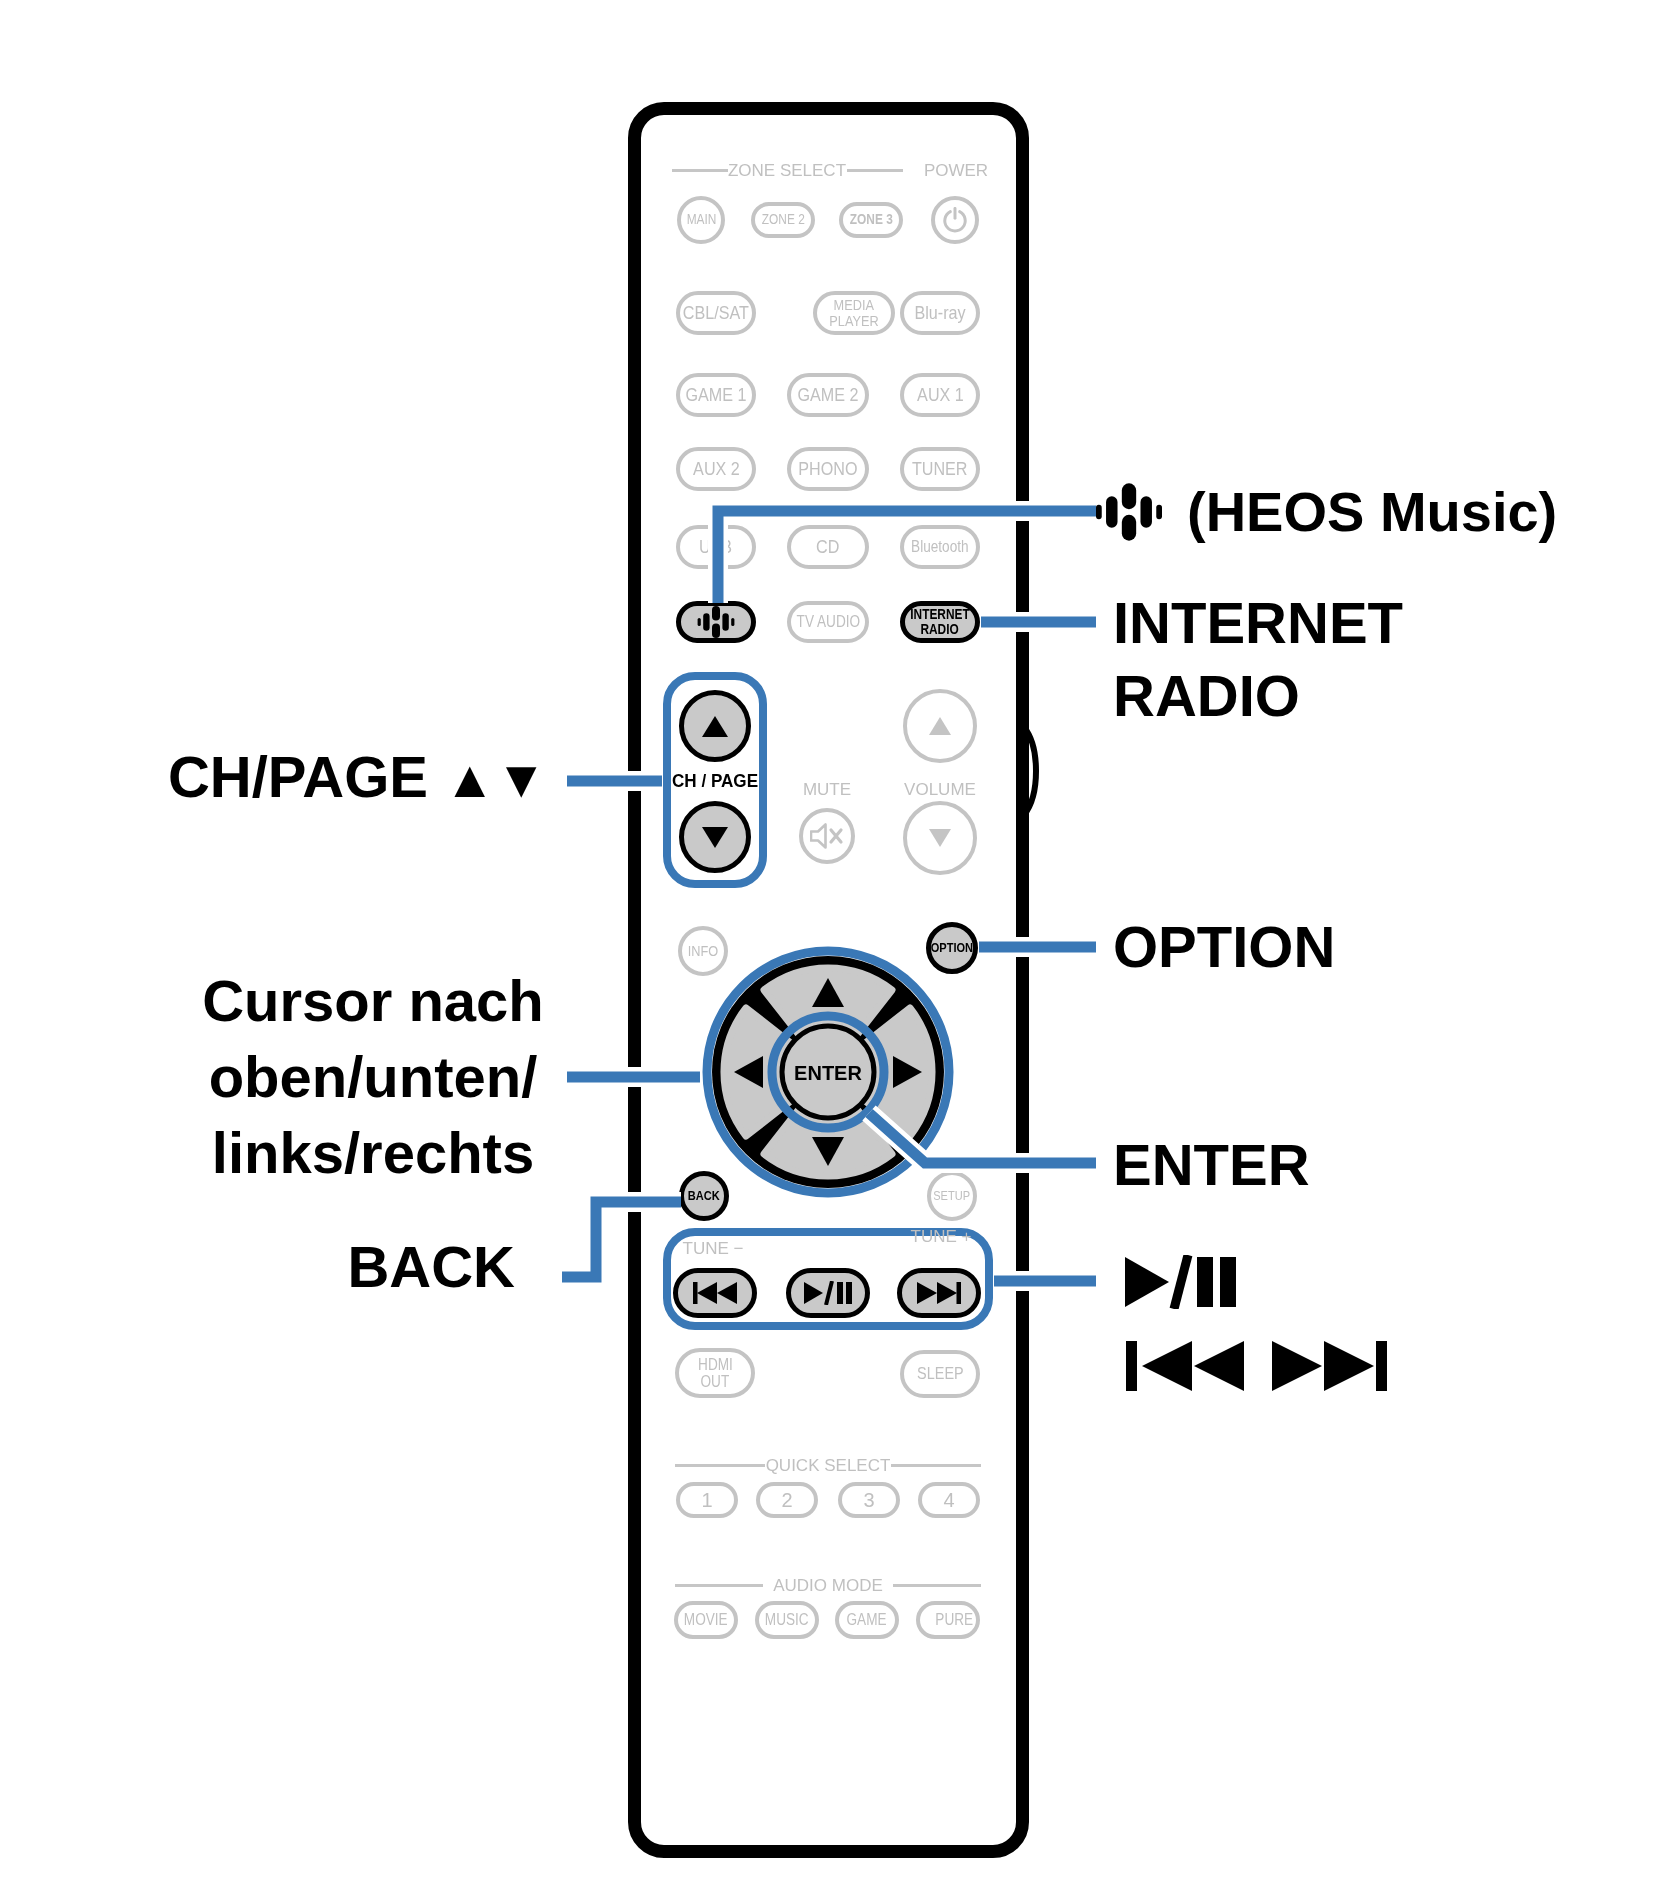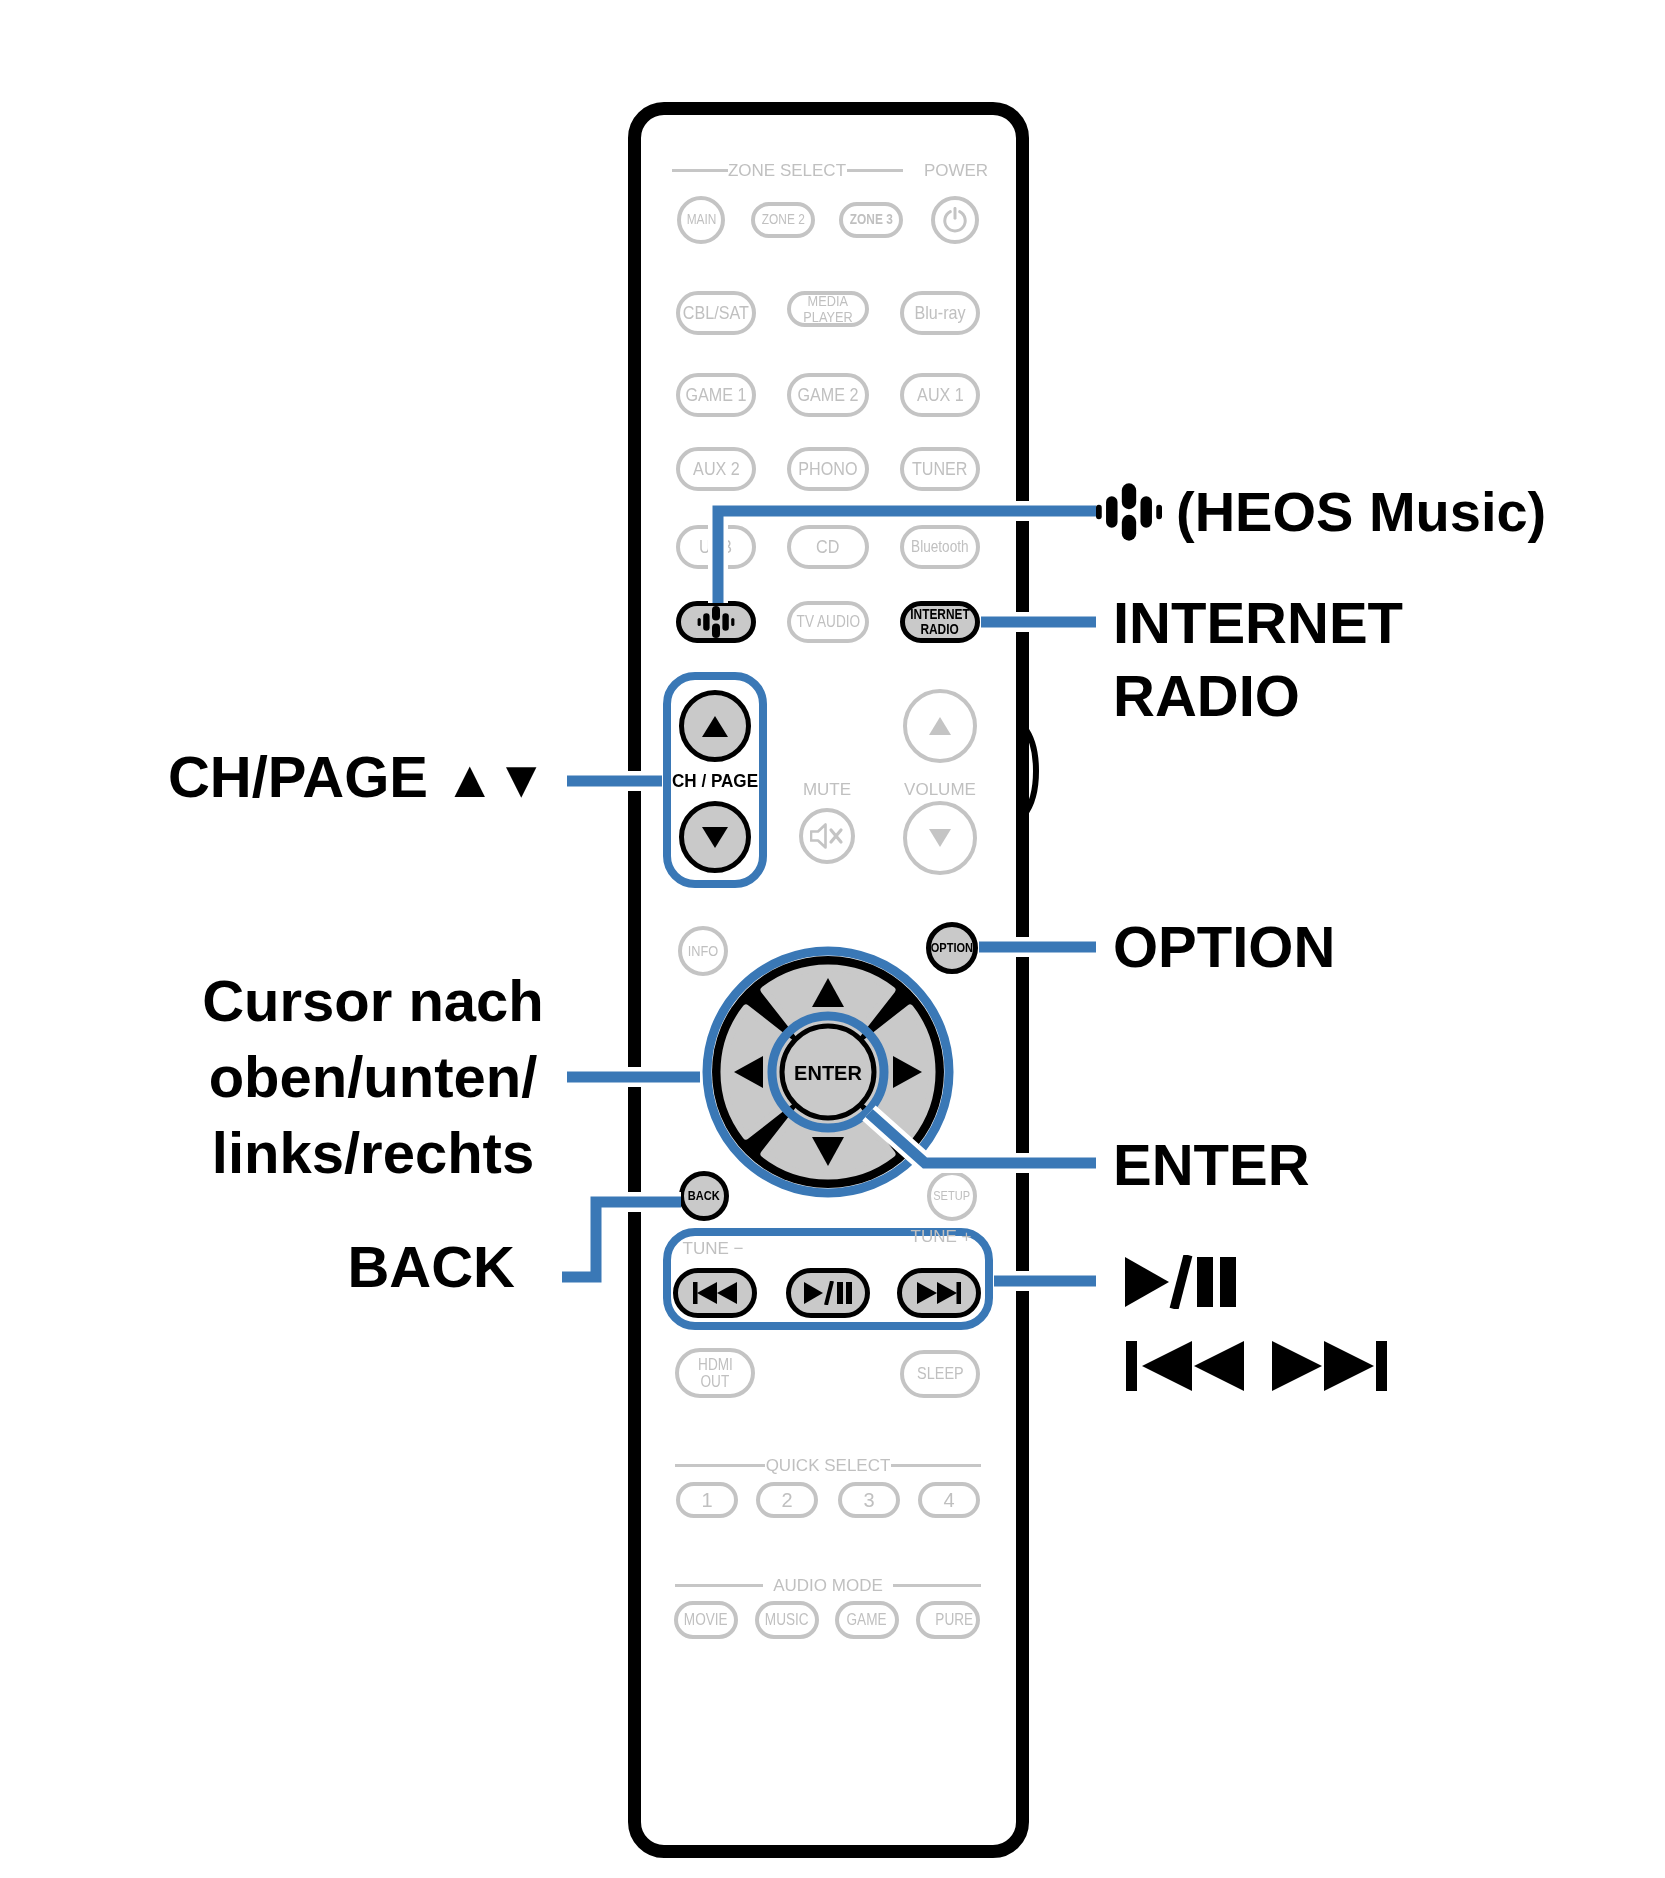--- a/index.html
+++ b/index.html
@@ -48,21 +48,21 @@
   <div class="abs pill circ" style="left:931px;top:196px;width:48px;height:48px;">
     <svg width="26" height="26" viewBox="0 0 28 28">
       <path d="M 9 5 A 11 11 0 1 0 19 5" fill="none" stroke="#c4c4c4" stroke-width="3.2" stroke-linecap="round"></path>
       <line x1="14" y1="1.5" x2="14" y2="12" stroke="#c4c4c4" stroke-width="3.2" stroke-linecap="round"></line>
     </svg>
     </div>
 
   <div class="abs pill" style="left:676px;top:291px;width:80px;height:44px;">
     <span class="cond">CBL/SAT</span>
     </div>
-  <div class="abs pill" style="left:787px;top:291px;width:82px;height:36px;">
+  <div class="abs pill" style="left:813px;top:291px;width:82px;height:44px;">
     <span class="cond" style="font-size:15px;">MEDIA</span>
     <span class="cond" style="font-size:15px;">PLAYER</span>
     </div>
   <div class="abs pill" style="left:900px;top:291px;width:80px;height:44px;">
     <span class="cond">Blu-ray</span>
     </div>
 
   <div class="abs pill" style="left:676px;top:373px;width:80px;height:44px;">
     <span class="cond">GAME 1</span>
     </div>
@@ -265,21 +265,21 @@
   </div>
 
   <div class="abs lbl" style="left:135px;top:963px;width:476px;text-align:center;line-height:76px;z-index:6;">
     <div>Cursor nach</div>
     <div>oben/unten/</div>
     <div>links/rechts</div>
   </div>
 
   <div class="abs lbl" style="left:305px;top:1238px;width:210px;text-align:right;z-index:6;">BACK</div>
 
-  <div class="abs" style="left:1096px;top:472px;height:80px;display:flex;align-items:center;gap:14px;z-index:6;">
+  <div class="abs" style="left:1096px;top:472px;height:80px;display:flex;align-items:center;gap:25px;z-index:6;">
     <svg width="66" height="72" viewBox="0 0 46 40">
       <rect class="heosbar" x="0" y="15" width="4" height="10" rx="2"></rect>
       <rect class="heosbar" x="7" y="9" width="8" height="22" rx="4"></rect>
       <rect class="heosbar" x="18" y="0" width="10" height="18" rx="5"></rect>
       <rect class="heosbar" x="18" y="22" width="10" height="18" rx="5"></rect>
       <rect class="heosbar" x="31" y="9" width="8" height="22" rx="4"></rect>
       <rect class="heosbar" x="42" y="15" width="4" height="10" rx="2"></rect>
     </svg>
     <span class="lbl" style="font-size:56px;">(HEOS Music)</span>
   </div>

